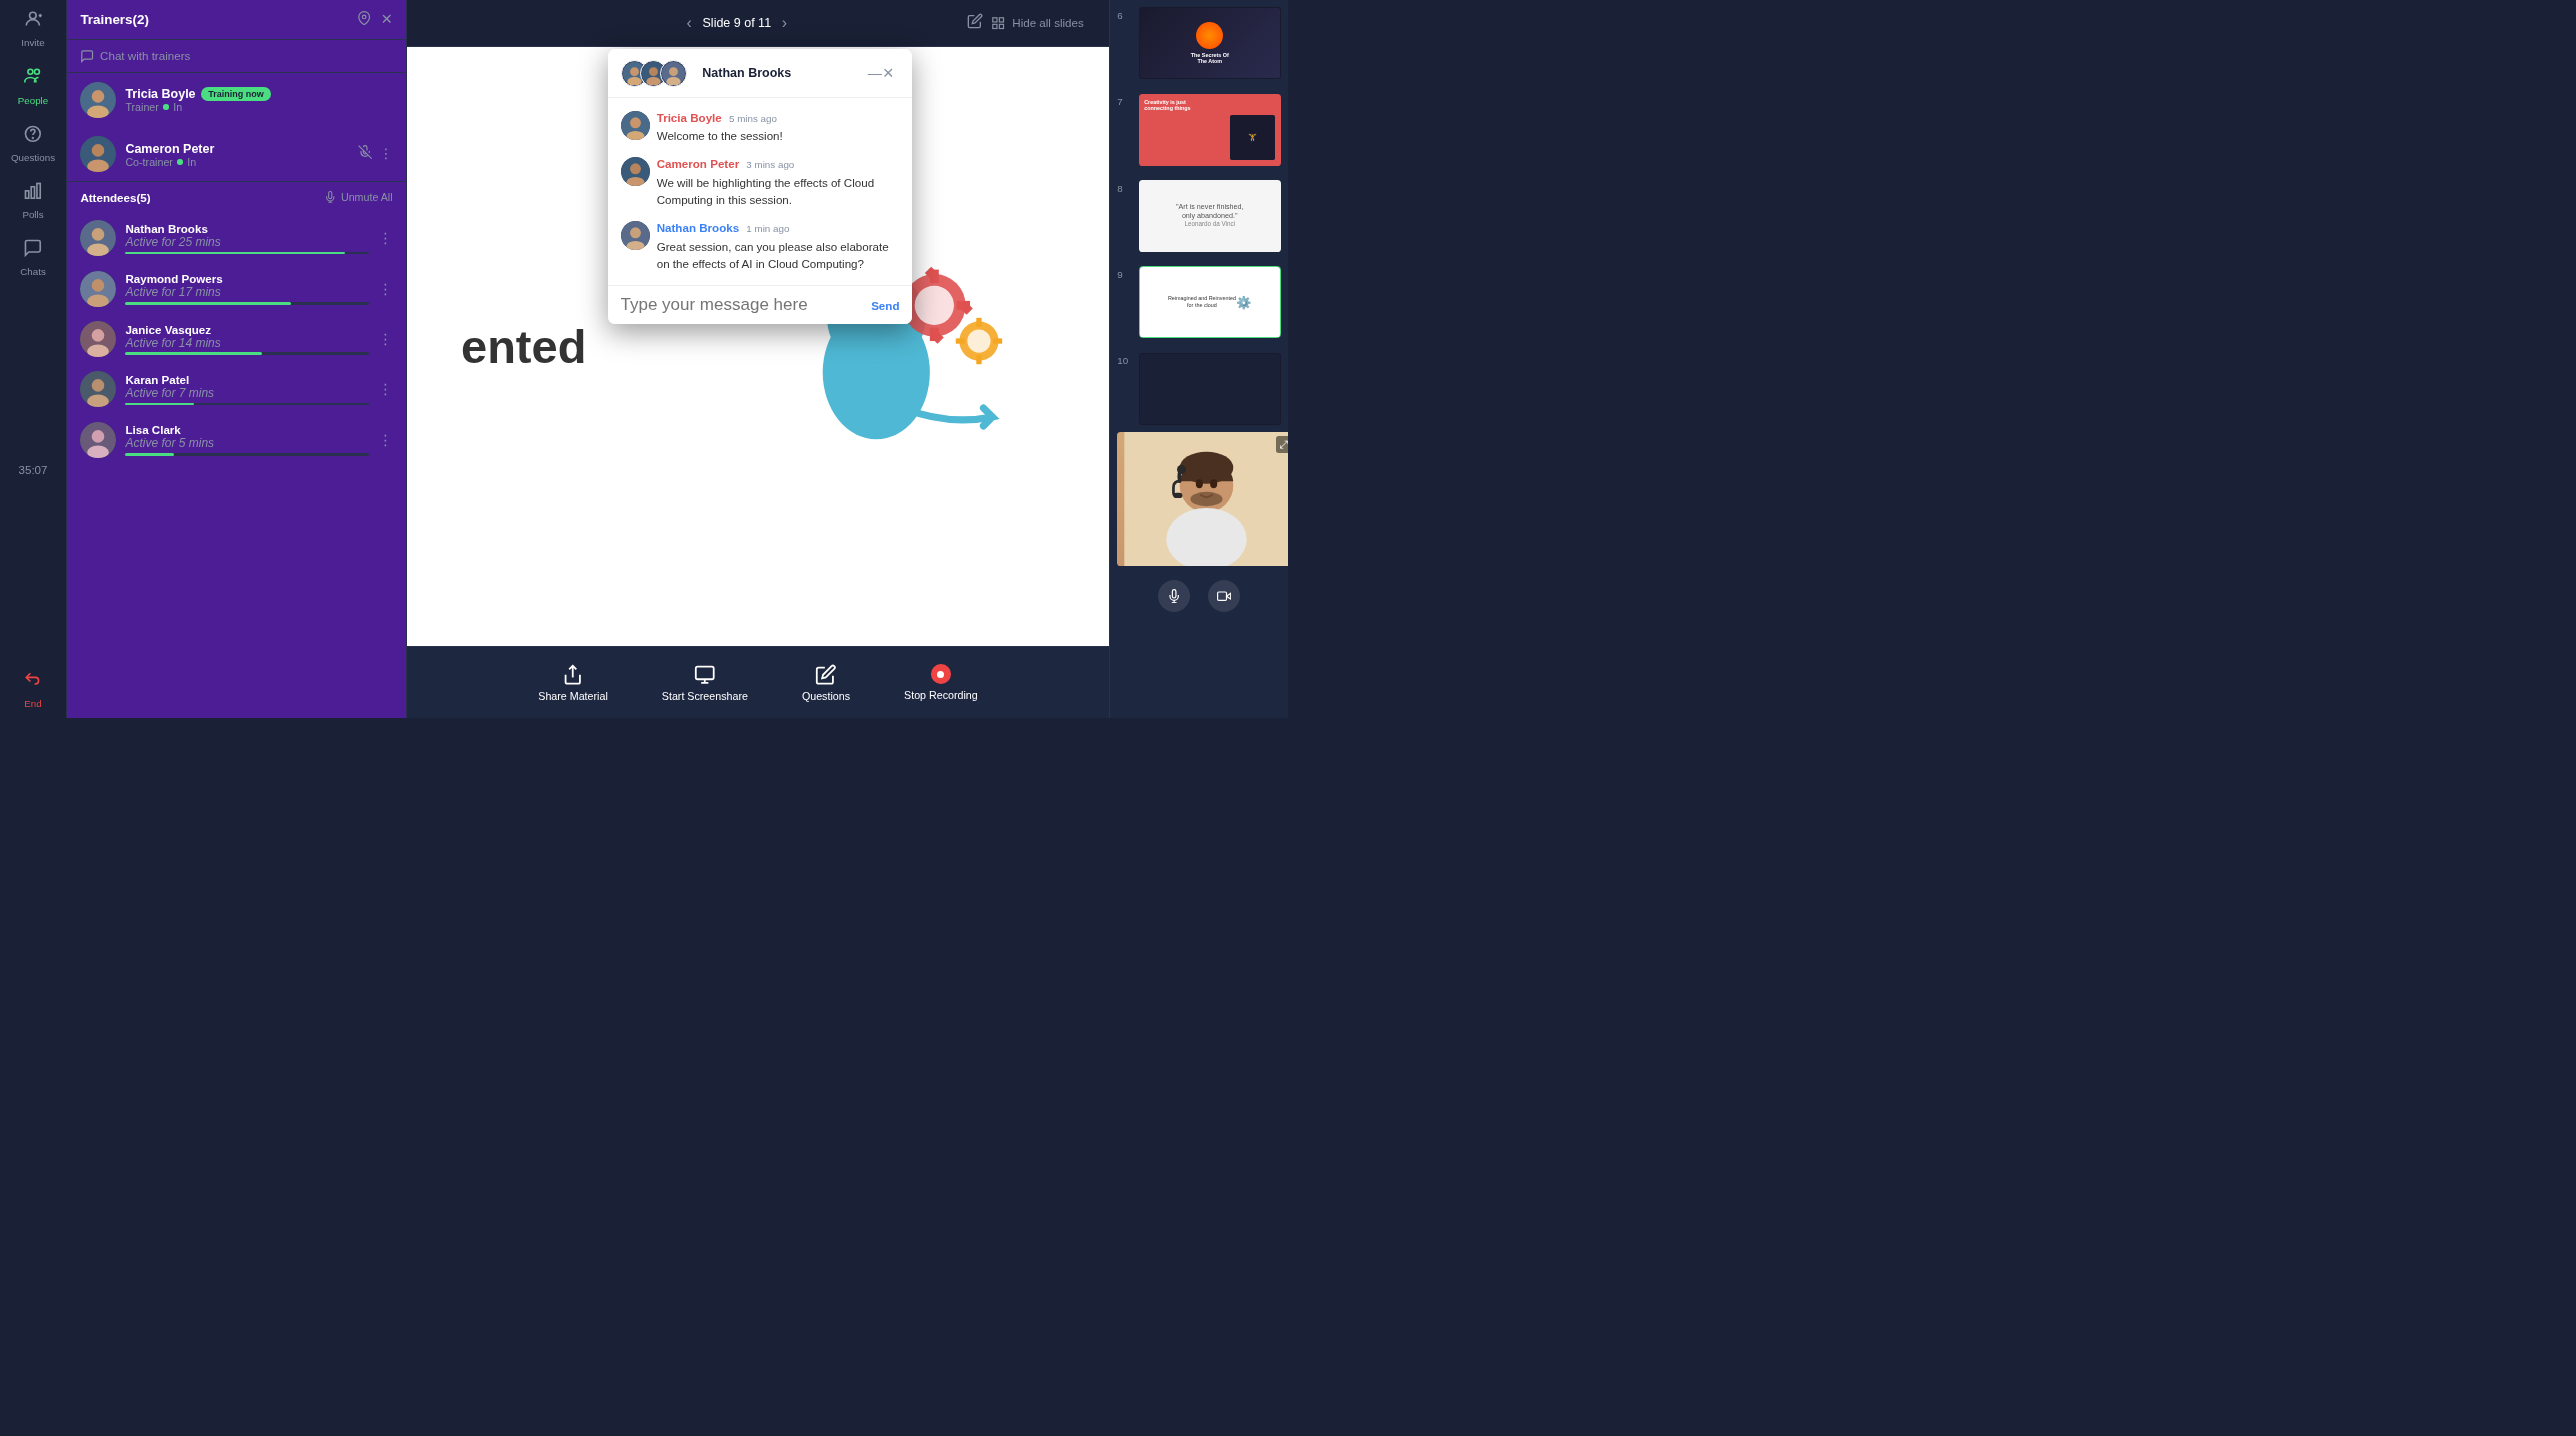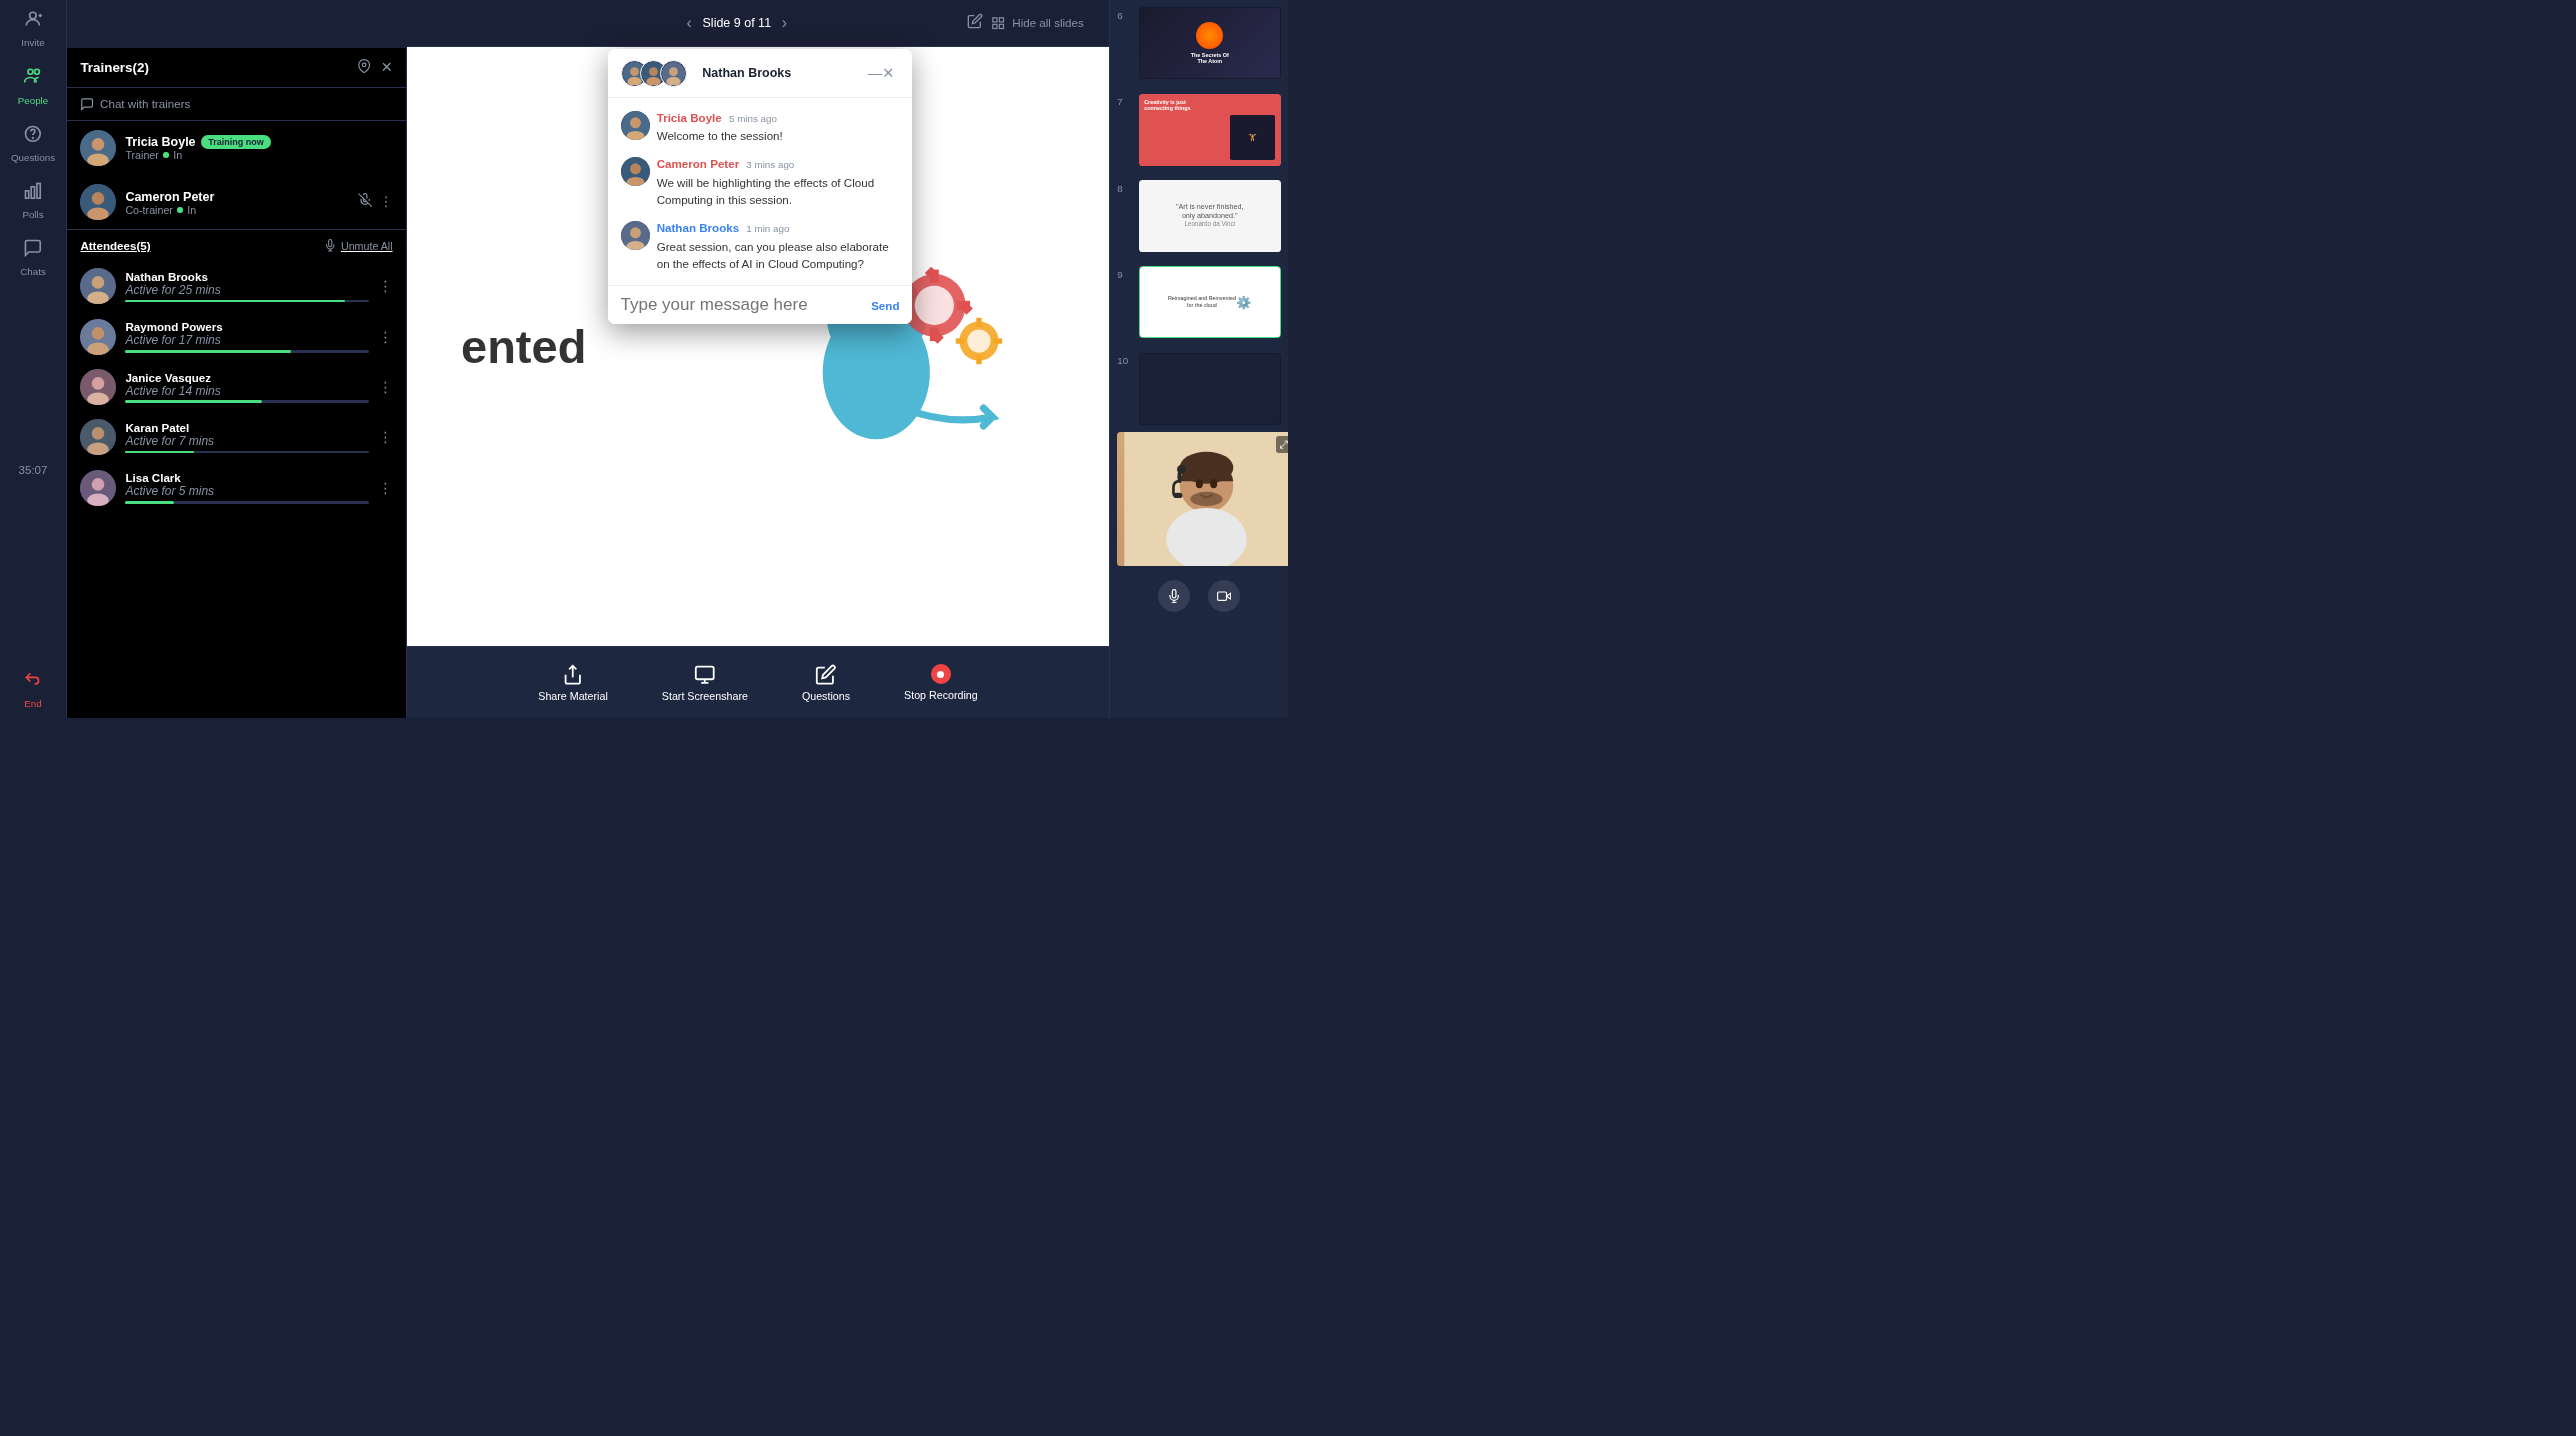--- a/index.html
+++ b/index.html
@@ -48,26 +48,25 @@
     .timer {
       color: #8892a4;
       font-size: 11.6px;
       margin-top: auto;
       margin-bottom: 9px;
     }
 
     
     .panel {
       width: 340px;
-      background: #000000;
+      background: #4c1d95;
       display: flex;
       flex-direction: column;
       flex-shrink: 0;
       border-right: 0.9px solid #2a3150;
-      margin-top: 48px;
     }
     .panel-header {
       display: flex;
       align-items: center;
       justify-content: space-between;
       padding: 10.7px 13.4px;
       border-bottom: 0.9px solid #2a3150;
     }
     .panel-header-title {
       font-size: 13.4px;
@@ -150,25 +149,24 @@
     .trainer-actions {
       display: flex;
       align-items: center;
       gap: 7.2px;
       color: #8892a4;
     }
 
     
     .attendees-header {
       display: flex;
-      align-items: flex-end;
+      align-items: flex-start;
       justify-content: space-between;
       padding: 9px 13.4px;
       border-top: 0.9px solid #2a3150;
-      text-decoration: underline;
     }
     .attendees-title {
       font-size: 11.6px;
       color: #fff;
       font-weight: 600;
     }
     .unmute-all {
       display: flex;
       align-items: center;
       gap: 4.5px;

